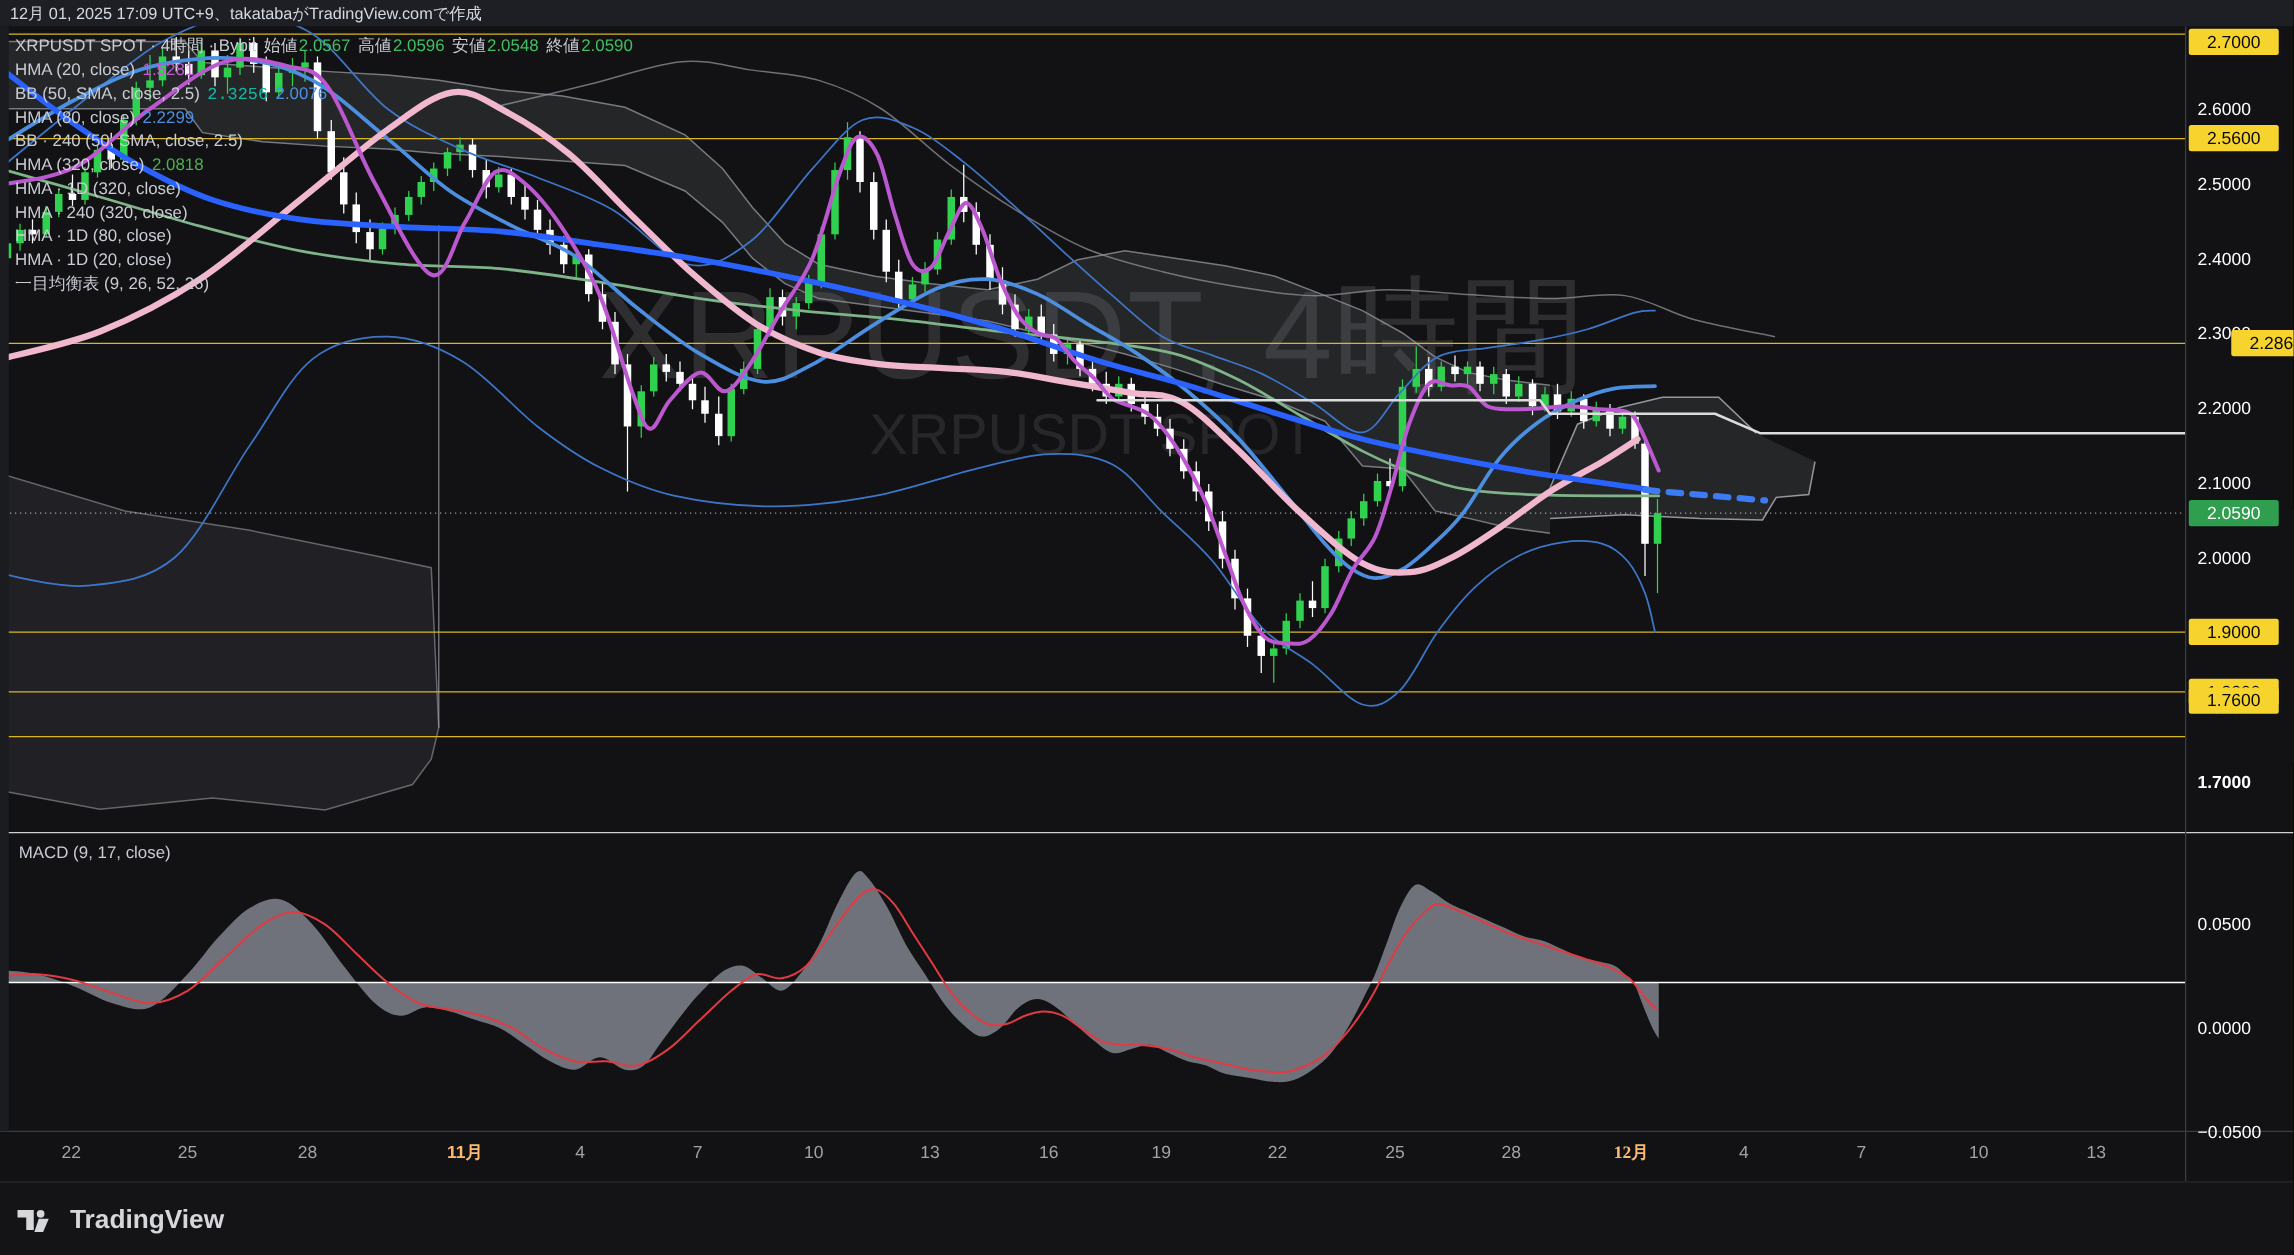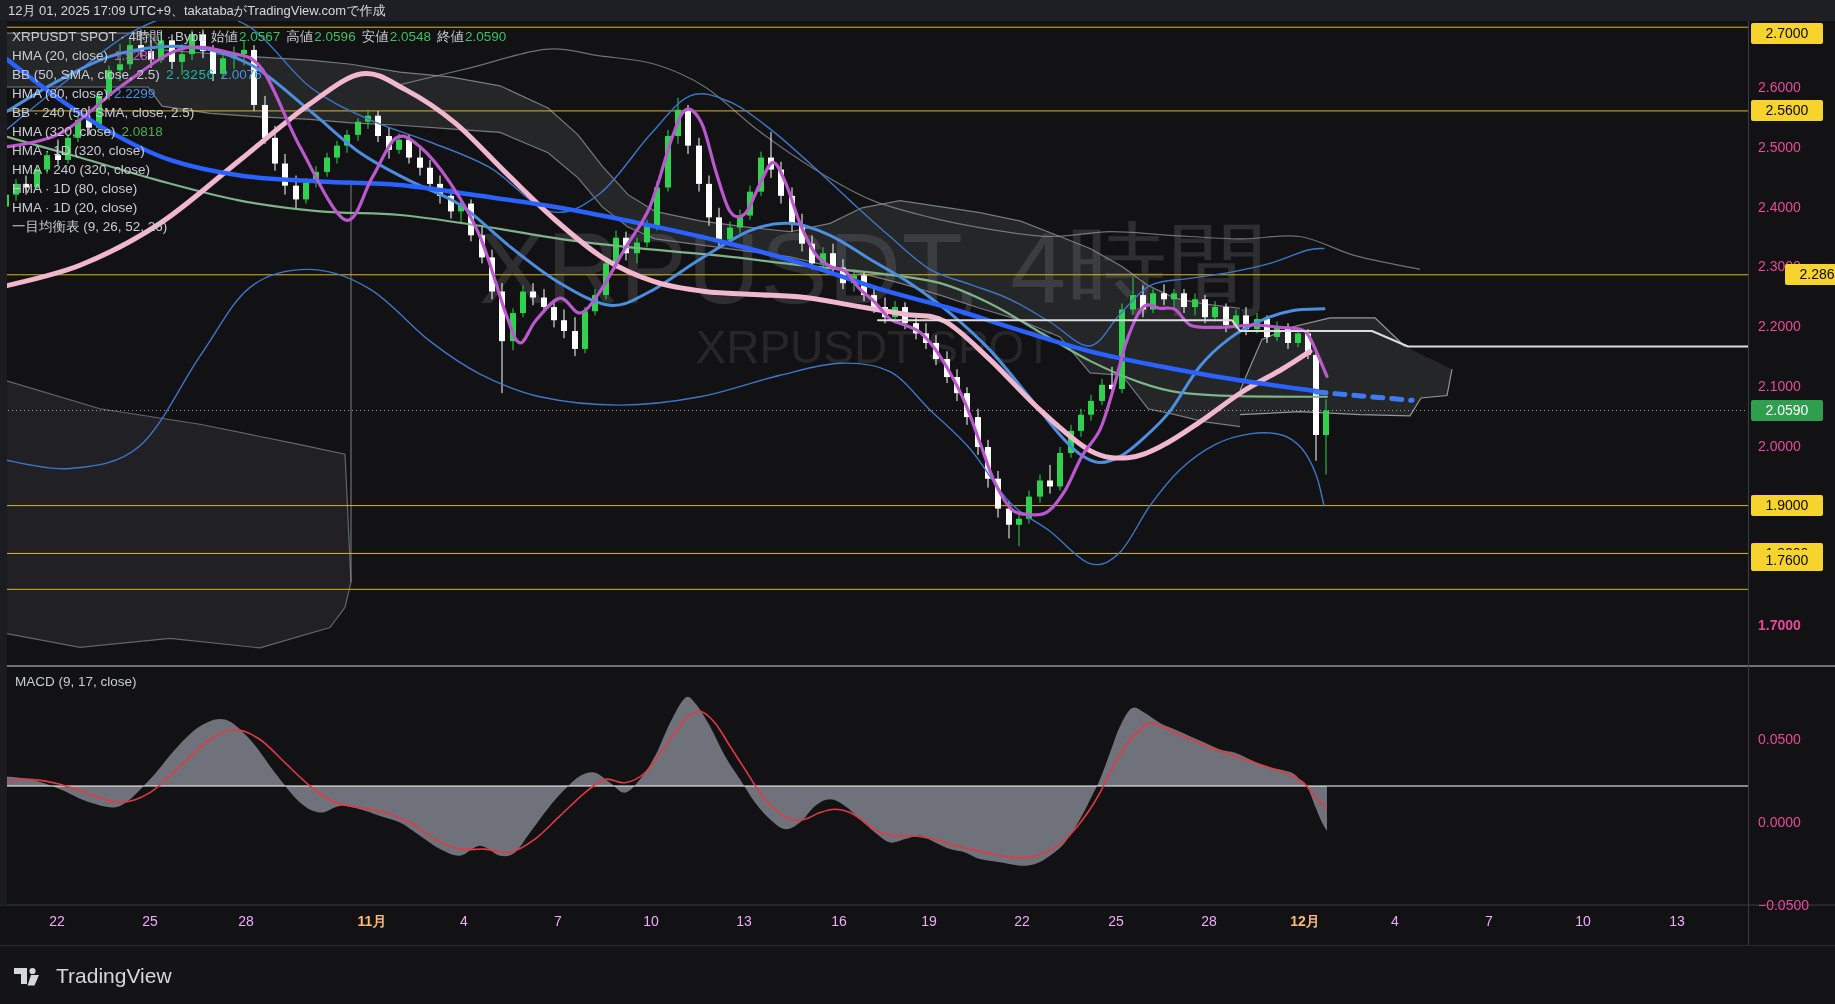--- a/index.html
+++ b/index.html
@@ -12,30 +12,30 @@
              pointer-events:none;}
   #wm1{font-size:100px;letter-spacing:1px;color:rgba(255,255,255,0.12);line-height:1.0;}
   #wm2{font-size:46px;color:rgba(255,255,255,0.09);line-height:1.3;}
   #plot{position:absolute;left:0;top:0;z-index:2;}
   #legend{position:absolute;left:12px;top:27px;z-index:5;font-size:13.5px;color:#c9ccd4;}
   .lgrow{height:19px;line-height:19px;white-space:nowrap;}
   .lgrow span{margin-right:6px;}
   #macd-label{position:absolute;left:15px;top:674px;z-index:5;font-size:13.5px;color:#c9ccd4;}
   #price-axis{position:absolute;left:1748px;top:21px;width:87px;height:884px;z-index:4;}
   #macd-axis{position:absolute;left:1748px;top:666px;width:87px;height:239px;z-index:4;margin-top:36px;}
-  .axlbl{position:absolute;left:10px;height:20px;line-height:20px;font-size:14px;color:#ec4899;}
+  .axlbl{position:absolute;left:10px;height:20px;line-height:20px;font-size:14px;color:#ffffff;}
   .axtag{position:absolute;left:3px;width:72px;height:21px;line-height:21px;text-align:center;
          font-size:14px;border-radius:2px;background:#f6d32d;color:#0a0a0a;}
   .axtag.green{background:#2f9e4f;color:#ffffff;}
   #time-axis{position:absolute;left:0;top:905px;width:1748px;height:40px;z-index:4;}
-  .tlbl{position:absolute;top:8px;transform:translateX(-50%);font-size:14px;color:#f0abfc;}
+  .tlbl{position:absolute;top:8px;transform:translateX(-50%);font-size:14px;color:#a3a3a3;}
   .tlbl.month{color:#fdba74;font-weight:bold;}
   #footer{position:absolute;left:0;top:945px;width:1835px;height:59px;background:#141417;
           display:flex;align-items:center;z-index:5;border-top:1px solid #26282e;}
-  #brand-text{color:#d6d7db;font-size:21px;font-weight:normal;margin-left:10px;}
+  #brand-text{color:#d6d7db;font-size:21px;font-weight:bold;margin-left:10px;}
   #left-strip{position:absolute;left:0;top:21px;width:7px;height:884px;background:#1a1c20;z-index:3;}
 </style>
 </head>
 <body>
 
 <div id="app">
   <div id="header">
     <span>12月 01, 2025 17:09 UTC+9、takatabaがTradingView.comで作成</span>
   </div>
 
@@ -388,21 +388,21 @@
       <div class="tlbl month" style="left: 372px;">11月</div>
       <div class="tlbl" style="left: 464px;">4</div>
       <div class="tlbl" style="left: 558px;">7</div>
       <div class="tlbl" style="left: 651px;">10</div>
       <div class="tlbl" style="left: 744px;">13</div>
       <div class="tlbl" style="left: 839px;">16</div>
       <div class="tlbl" style="left: 929px;">19</div>
       <div class="tlbl" style="left: 1022px;">22</div>
       <div class="tlbl" style="left: 1116px;">25</div>
       <div class="tlbl" style="left: 1209px;">28</div>
-      <div class="tlbl month" style="left: 1305px;">12月</div>
+      <div class="tlbl month" style="left: 1305px; font-family: Liberation Serif, serif;">12月</div>
       <div class="tlbl" style="left: 1395px;">4</div>
       <div class="tlbl" style="left: 1489px;">7</div>
       <div class="tlbl" style="left: 1583px;">10</div>
       <div class="tlbl" style="left: 1677px;">13</div>
     </div>
 
   <div id="footer">
     <svg width="34" height="28" viewBox="0 0 34 28" style="margin-left:12px">
       <path d="M2 6 H15 V22 H9 V12 H2 Z" fill="#d6d7db"></path>
       <circle cx="20.5" cy="9" r="3.1" fill="#d6d7db"></circle>

